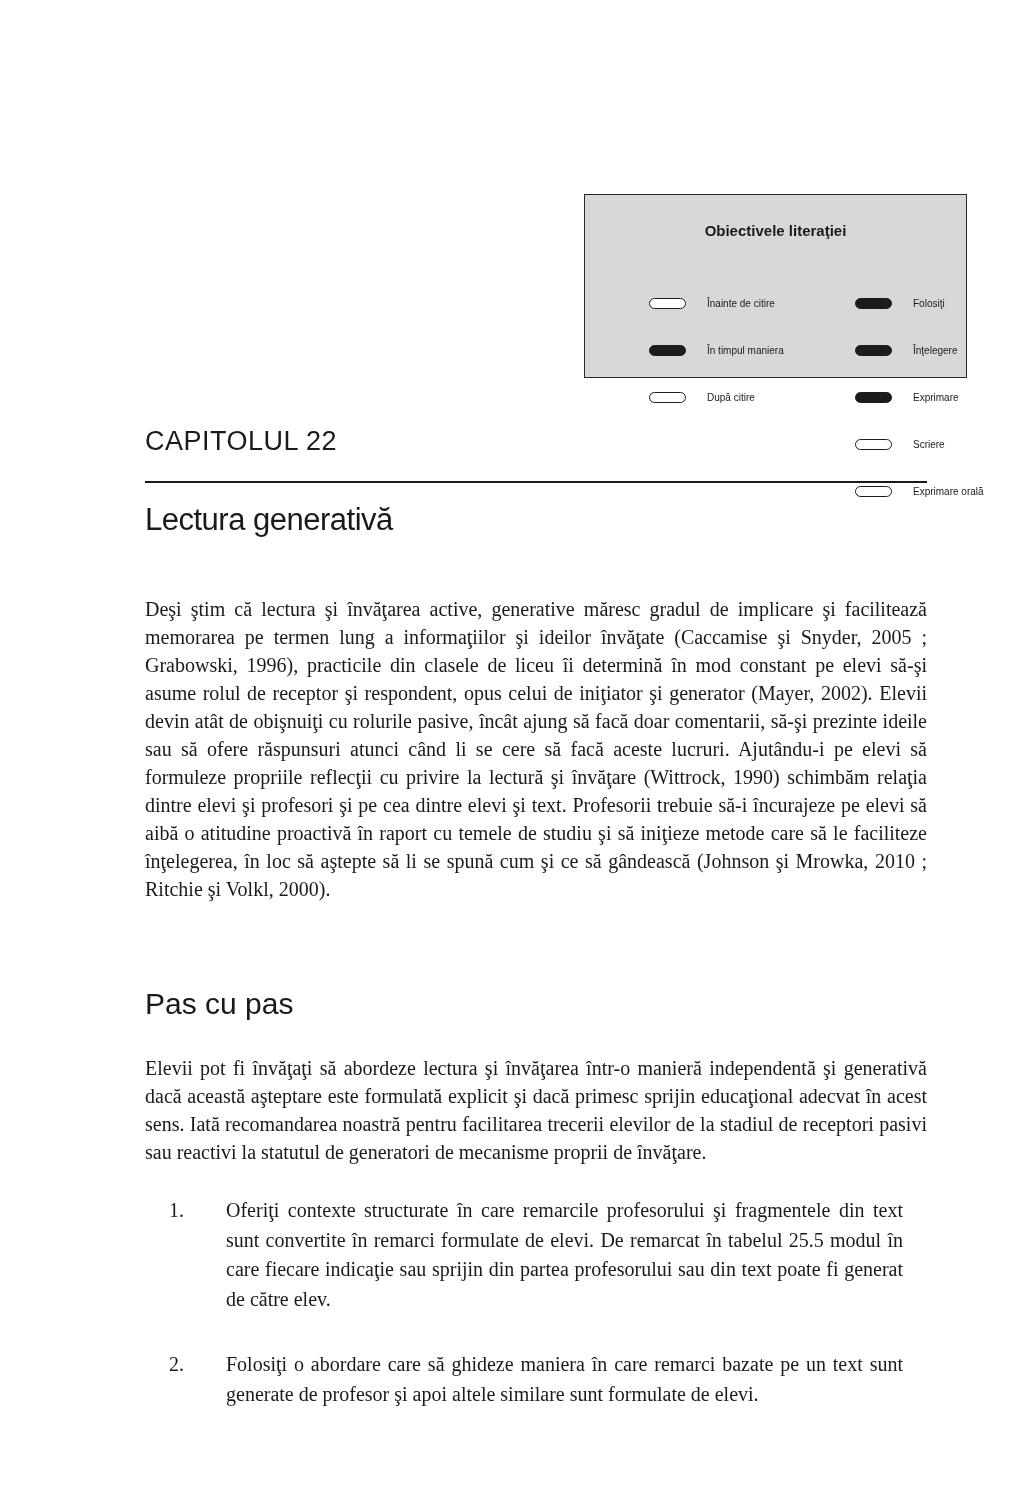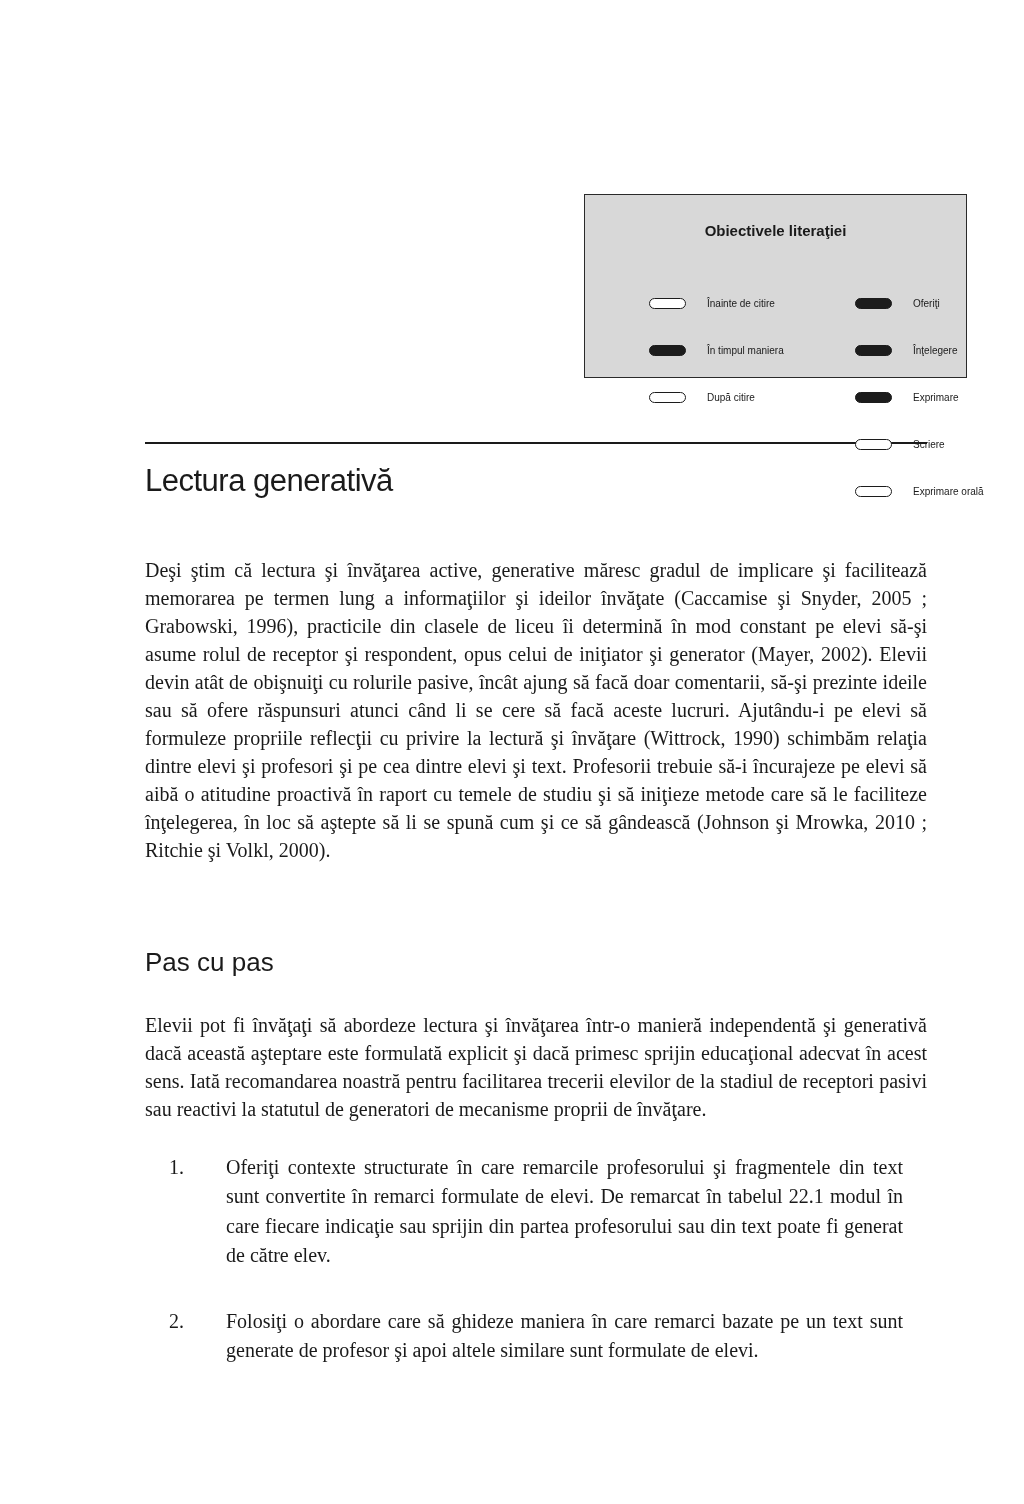--- a/index.html
+++ b/index.html
@@ -71,21 +71,21 @@
   }
   .body-text {
     font-size: 20px;
     line-height: 28px;
     text-align: justify;
     text-justify: inter-word;
   }
   .intro { margin-top: 58px; }
   .subhead {
     font-family: "Liberation Sans", sans-serif;
-    font-size: 26px;
+    font-size: 30px;
     font-weight: normal;
     line-height: 1.1;
     margin-top: 84px;
   }
   .section-para { margin-top: 34px; }
 
   .steps { margin-top: 18px; }
   .step { display: flex; margin-bottom: 2px; }
   .step-num {
     flex: none;
@@ -117,21 +117,21 @@
         <span class="obj-label">În timpul maniera</span>
       </div>
       <div class="obj-row">
         <span class="pill"></span>
         <span class="obj-label">După citire</span>
       </div>
     </div>
     <div class="obj-col-right">
       <div class="obj-row">
         <span class="pill filled"></span>
-        <span class="obj-label">Oferiţi</span>
+        <span class="obj-label">Folosiţi</span>
       </div>
       <div class="obj-row">
         <span class="pill filled"></span>
         <span class="obj-label">Înţelegere</span>
       </div>
       <div class="obj-row">
         <span class="pill filled"></span>
         <span class="obj-label">Exprimare</span>
       </div>
       <div class="obj-row">
@@ -140,28 +140,29 @@
       </div>
       <div class="obj-row">
         <span class="pill"></span>
         <span class="obj-label">Exprimare orală</span>
       </div>
     </div>
   </div>
 </div>
 
 <div class="content">
+  <div class="kicker">CAPITOLUL 22</div>
   <hr class="rule">
   <h1 class="chapter-title">Lectura generativă</h1>
   <p class="body-text intro">Deşi ştim că lectura şi învăţarea active, generative măresc gradul de implicare şi facilitează memorarea pe termen lung a informaţiilor şi ideilor învăţate (Caccamise şi Snyder, 2005 ; Grabowski, 1996), practicile din clasele de liceu îi determină în mod constant pe elevi să-şi asume rolul de receptor şi respondent, opus celui de iniţiator şi generator (Mayer, 2002). Elevii devin atât de obişnuiţi cu rolurile pasive, încât ajung să facă doar comentarii, să-şi prezinte ideile sau să ofere răspunsuri atunci când li se cere să facă aceste lucruri. Ajutându-i pe elevi să formuleze propriile reflecţii cu privire la lectură şi învăţare (Wittrock, 1990) schimbăm relaţia dintre elevi şi profesori şi pe cea dintre elevi şi text. Profesorii trebuie să-i încurajeze pe elevi să aibă o atitudine proactivă în raport cu temele de studiu şi să iniţieze metode care să le faciliteze înţelegerea, în loc să aştepte să li se spună cum şi ce să gândească (Johnson şi Mrowka, 2010 ; Ritchie şi Volkl, 2000).</p>
   <h2 class="subhead">Pas cu pas</h2>
   <p class="body-text section-para">Elevii pot fi învăţaţi să abordeze lectura şi învăţarea într-o manieră independentă şi generativă dacă această aşteptare este formulată explicit şi dacă primesc sprijin educaţional adecvat în acest sens. Iată recomandarea noastră pentru facilitarea trecerii elevilor de la stadiul de receptori pasivi sau reactivi la statutul de generatori de mecanisme proprii de învăţare.</p>
   <div class="steps">
     <div class="step">
       <span class="step-num">1.</span>
-      <span class="step-text">Oferiţi contexte structurate în care remarcile profesorului şi fragmentele din text sunt convertite în remarci formulate de elevi. De remarcat în tabelul 22.1 modul în care fiecare indicaţie sau sprijin din partea profesorului sau din text poate fi generat de către elev.</span>
+      <span class="step-text">Oferiţi contexte structurate în care remarcile profesorului şi fragmentele din text sunt convertite în remarci formulate de elevi. De remarcat în tabelul 25.5 modul în care fiecare indicaţie sau sprijin din partea profesorului sau din text poate fi generat de către elev.</span>
     </div>
     <div class="step">
       <span class="step-num">2.</span>
       <span class="step-text">Folosiţi o abordare care să ghideze maniera în care remarci bazate pe un text sunt generate de profesor şi apoi altele similare sunt formulate de elevi.</span>
     </div>
   </div>
 </div>
 
 </body></html>

